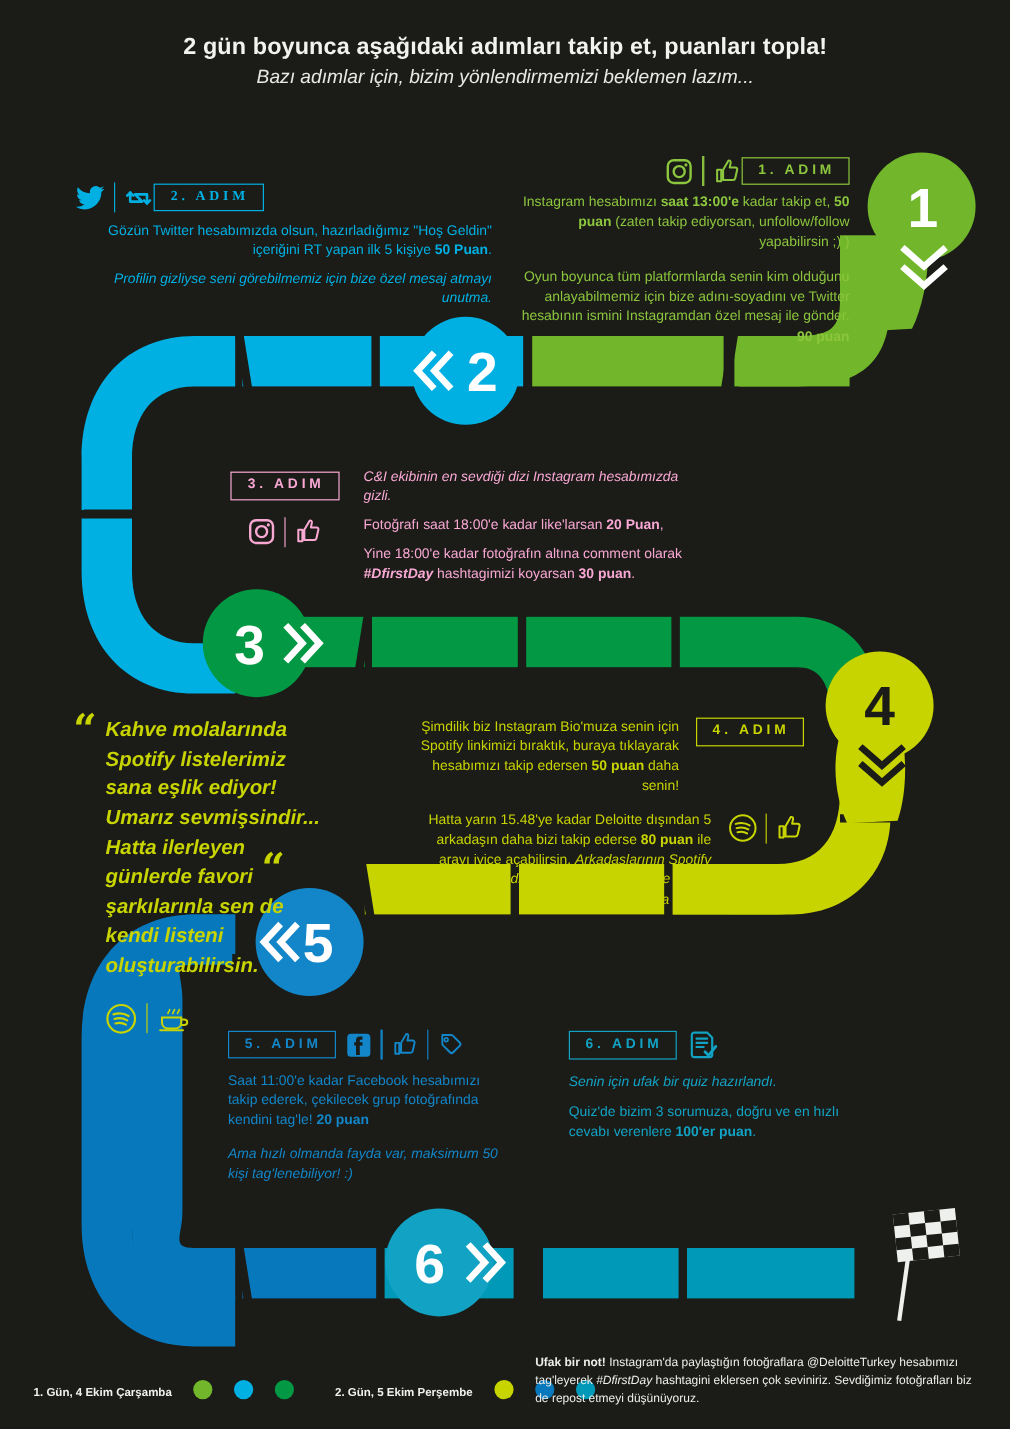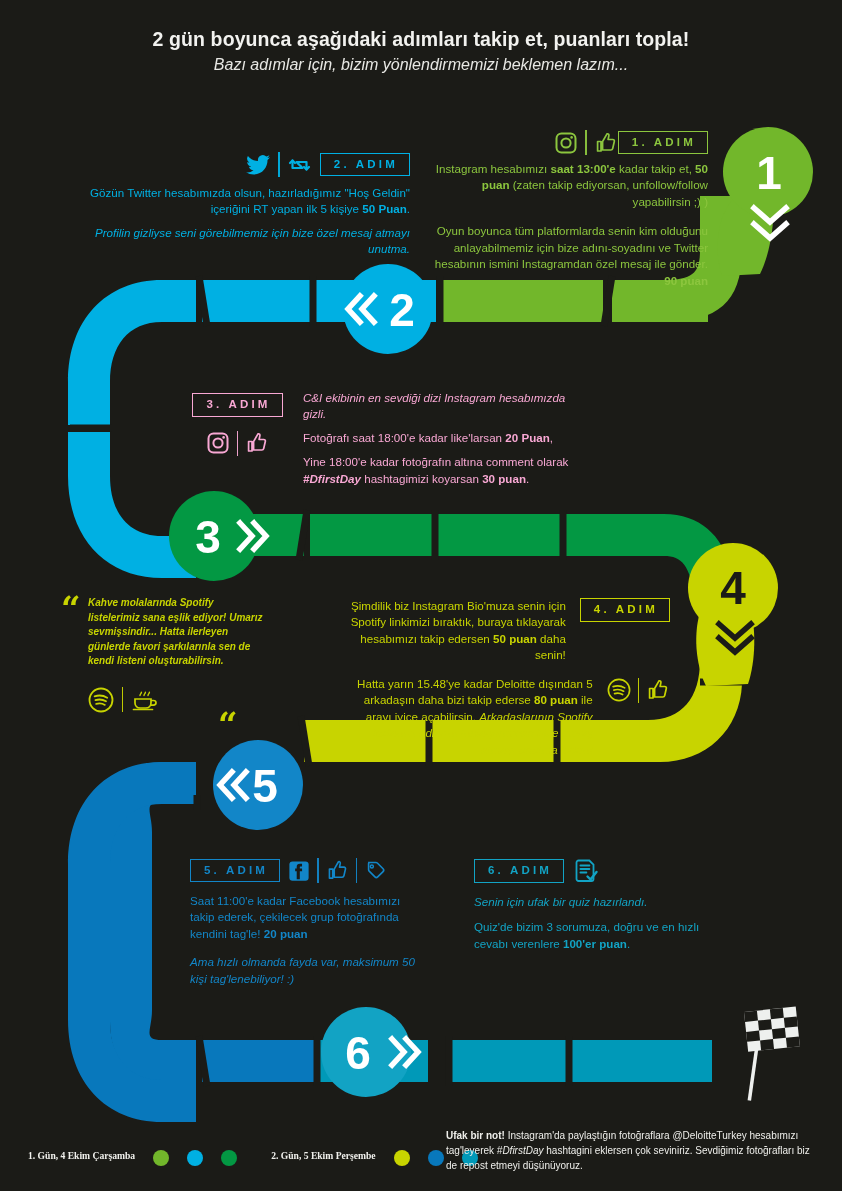--- a/index.html
+++ b/index.html
@@ -33,46 +33,46 @@
   .c-blue1{color:#00b0e3;}    
   .c-green2{color:#f9a8d4;}   
   .c-yellow{color:#c8d400;}   
   .c-blue2{color:#1286c8;}    
   .c-teal{color:#12a3c4;}     
 
   
   #s1{left:426px;top:130px;width:282px;text-align:right;}
   #s1 .head{display:flex;justify-content:flex-end;align-items:center;gap:0;margin-bottom:6px;}
   #s2{left:62px;top:152px;width:348px;text-align:right;}
-  #s2 .head{display:flex;justify-content:flex-end;align-items:center;gap:8px;margin-bottom:8px;}
+  #s2 .head{display:flex;align-items:center;margin-bottom:8px;font-family:Liberation Serif, serif;}
   #s3{left:190px;top:390px;width:400px;}
   #s3 .row{display:flex;gap:18px;}
   #s3 .left{width:95px;display:flex;flex-direction:column;align-items:center;gap:14px;padding-top:3px;}
   #s4{left:340px;top:598px;width:330px;text-align:right;}
   #s4 .r1{display:flex;justify-content:flex-end;align-items:flex-start;gap:14px;}
   #s4 .r2{display:flex;justify-content:flex-end;align-items:flex-start;gap:14px;margin-top:12px;}
   #s5{left:190px;top:858px;width:230px;}
   #s5 .head{display:flex;align-items:center;gap:8px;margin-bottom:10px;}
   #s6{left:474px;top:858px;width:230px;}
   #s6 .head{display:flex;align-items:center;gap:9px;margin-bottom:10px;}
 
   
   #quote{left:58px;top:596px;width:210px;}
-  #quote .qtext{font-size:10px;line-height:1.45;font-style:italic;font-weight:600;
+  #quote .qtext{font-size:17px;line-height:1.45;font-style:italic;font-weight:600;
                 color:#c8d400;padding-left:30px;}
   #quote .qm{font-size:34px;font-weight:700;color:#c8d400;line-height:.6;font-family:"DejaVu Serif",serif;}
   #quote .qm-open{position:absolute;left:3px;top:2px;}
   #quote .qm-close{position:absolute;left:160px;top:118px;}
   #quote .icons{display:flex;align-items:center;gap:8px;margin-top:18px;margin-left:30px;}
 
   
   #legend{left:28px;top:1150px;display:flex;align-items:center;gap:10px;font-size:9.6px;
           font-weight:700;color:#f0f0ec;}
   #legend .dot{width:16px;height:16px;border-radius:50%;display:inline-block;}
-  #legend .grp{display:flex;align-items:flex-start;gap:18px;font-family:Liberation Serif, serif;}
+  #legend .grp{display:flex;align-items:flex-end;gap:18px;}
   #legend .grp + .grp{margin-left:24px;}
   #note{left:446px;top:1128px;width:372px;font-size:10px;line-height:1.52;color:#eeeeea;}
 </style>
 </head>
 <body>
 
 <svg class="layer" viewBox="0 0 842 1191" width="842" height="1191">
   <defs>
     
   </defs>

